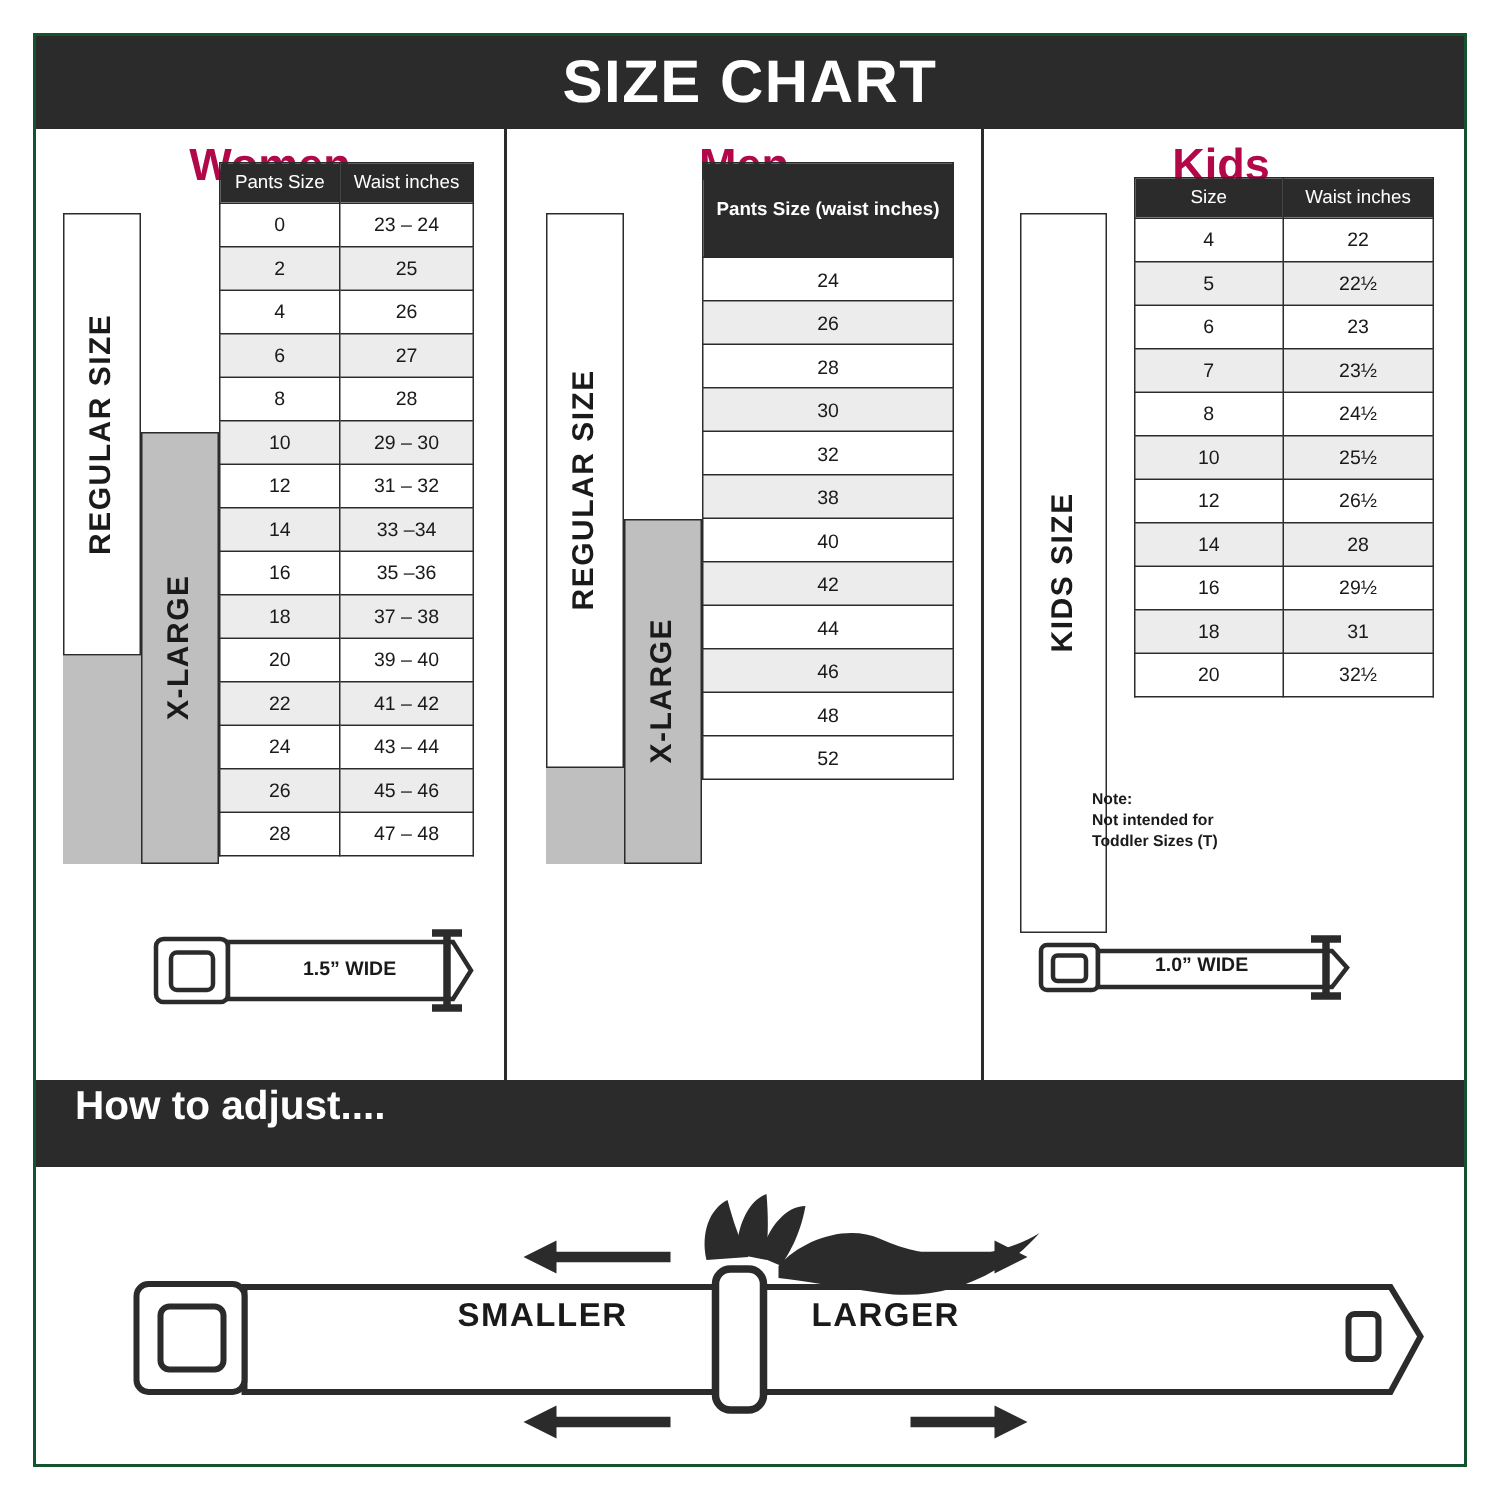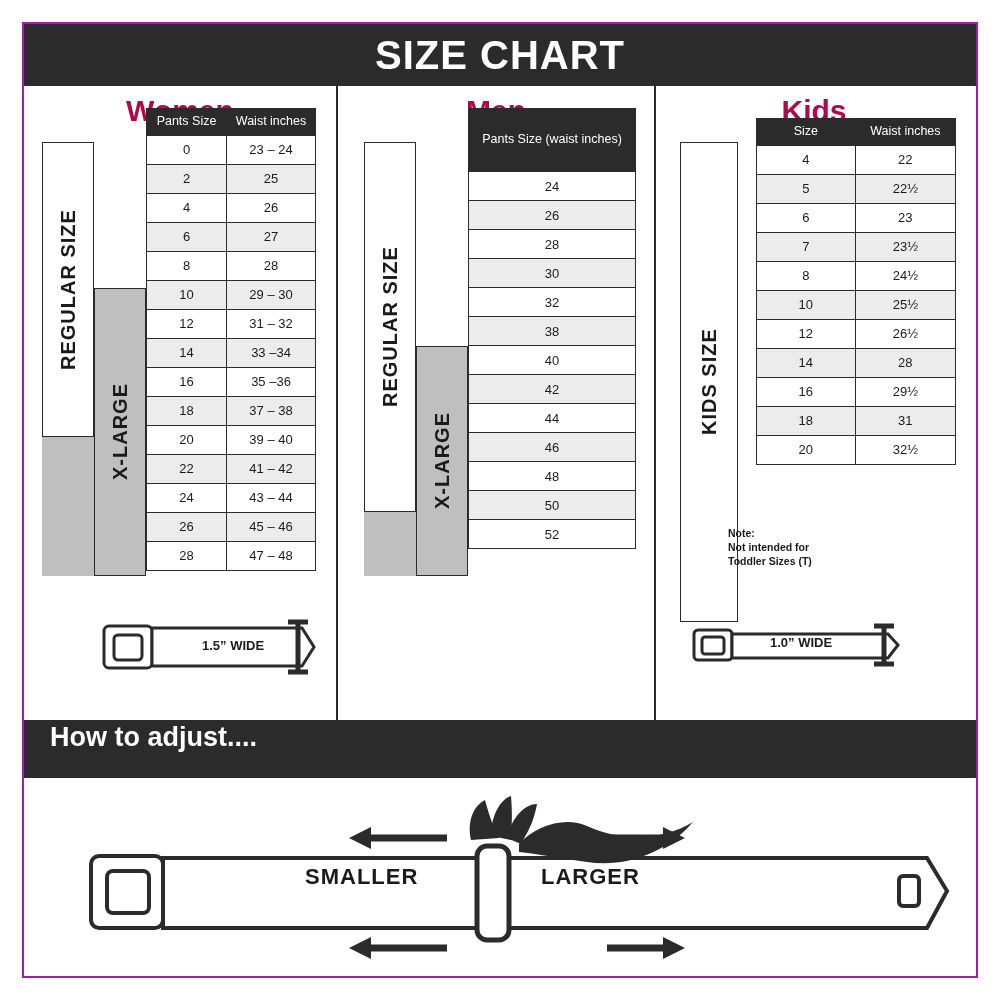--- a/index.html
+++ b/index.html
@@ -14,21 +14,21 @@
     color: #1a1a1a;
     position: relative;
     overflow: hidden;
   }
   .page {
     position: absolute;
     left: 22px;
     top: 22px;
     width: 956px;
     height: 956px;
-    border: 2px solid #a21caf;
+    border: 2px solid #14532d;
     box-sizing: border-box;
     background: #ffffff;
   }
   
   .title-bar {
     height: 62px;
     background: #2b2b2b;
     color: #ffffff;
     display: flex;
     align-items: center;
@@ -246,21 +246,21 @@
 
       <div style="position:absolute;left:78px;top:260px;width:52px;height:230px;background:#bfbfbf;"></div>
       <div style="position:absolute;left:26px;top:350px;width:104px;height:140px;background:#bfbfbf;"></div>
 
       <div class="side-label side-regular" style="left:26px;top:56px;width:52px;height:370px;border:1px solid #2b2b2b;">REGULAR SIZE</div>
       <div class="side-label side-xl" style="left:78px;top:260px;width:52px;height:230px;border:1px solid #2b2b2b;">X-LARGE</div>
 
       <table class="sz" style="position:absolute;left:130px;top:22px;width:168px;">
         <thead>
           <tr>
-            <th style="height:52px;">Pants Size (waist inches)</th>
+            <th style="height:52px;font-weight:bold;">Pants Size (waist inches)</th>
           </tr>
         </thead>
         <tbody>
             <tr>
               <td>24</td>
             </tr>
             <tr class="alt">
               <td>26</td>
             </tr>
             <tr>
@@ -282,23 +282,20 @@
               <td>42</td>
             </tr>
             <tr>
               <td>44</td>
             </tr>
             <tr class="alt">
               <td>46</td>
             </tr>
             <tr>
               <td>48</td>
-            </tr>
-            <tr class="alt">
-              <td>50</td>
             </tr>
             <tr>
               <td>52</td>
             </tr>
           </tbody>
       </table>
     </div>
 
     <div class="col col-kids">
       <div class="col-head">Kids</div>

